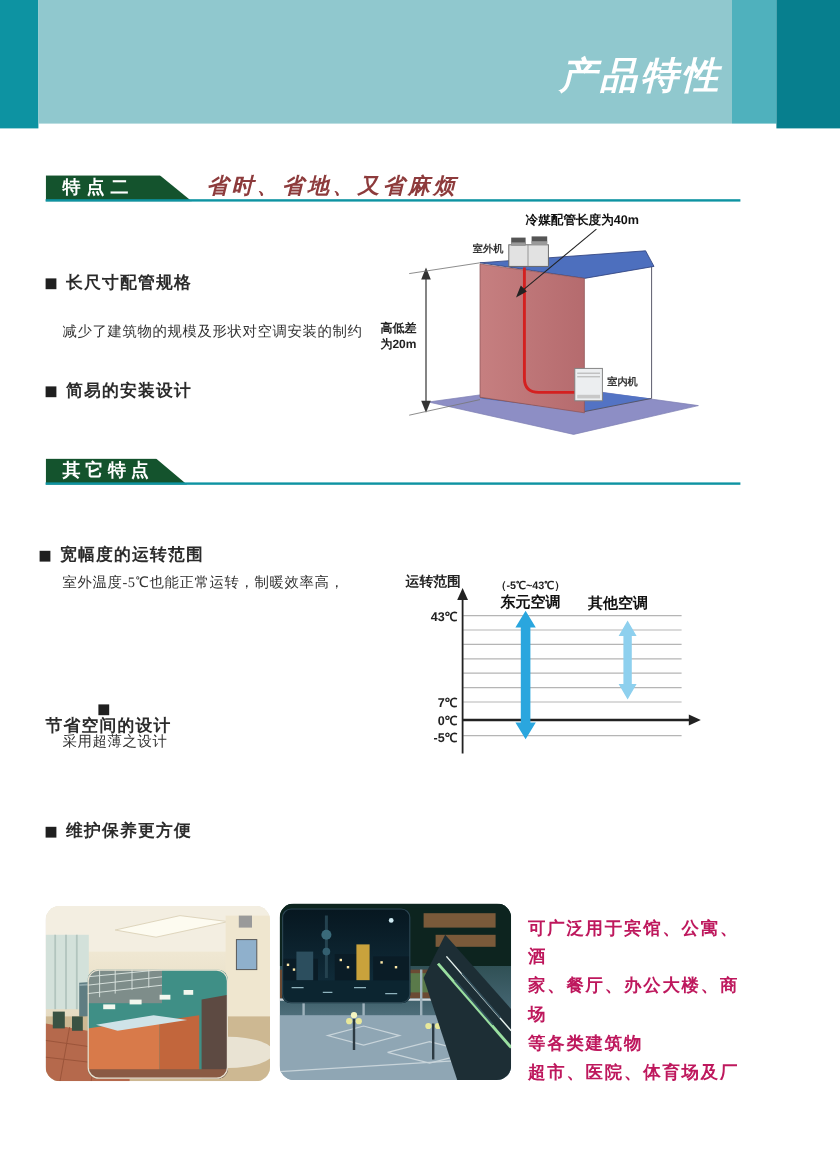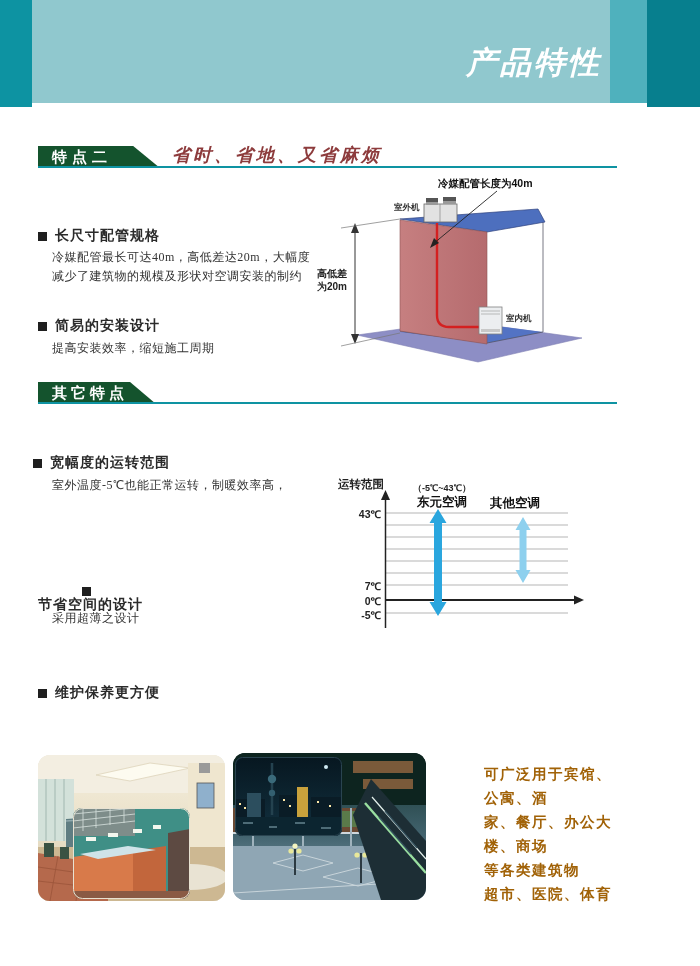--- a/index.html
+++ b/index.html
@@ -26,21 +26,21 @@
 
   
   .h-item{display:flex;align-items:center;}
   .sq{display:inline-block;width:9px;height:9px;background:#1f1f1f;margin-right:8px;flex:0 0 auto;}
   .h-text{font-size:14px;font-weight:bold;color:#2b2b2b;letter-spacing:1px;}
   .body-line{font-size:12px;color:#333;letter-spacing:0.5px;line-height:19px;
     font-family:"Liberation Serif",serif;}
 
   
   .photo-card{position:absolute;border-radius:12px;overflow:hidden;box-shadow:0 0 0 1px #d8d8d8 inset;}
-  .usage-text div{font-size:14.5px;font-weight:bold;color:#a16207;line-height:24px;letter-spacing:1.5px;margin-left:44px;}
+  .usage-text div{font-size:14.5px;font-weight:bold;color:#be185d;line-height:24px;letter-spacing:1.5px;}
 
   .footer-num{font-size:11px;font-weight:bold;color:#222;}
   .footer-mark{background:#45a48e;}
   svg text{font-family:"Liberation Sans",sans-serif;}
 </style>
 </head>
 <body>
 
 <div id="page">
 
@@ -51,28 +51,26 @@
   <div class="abs header-title">产品特性</div>
 
   <div class="abs sec-label" style="left:38px;top:146px;width:108px;">特点二</div>
   <div class="abs sec-underline" style="left:38px;top:166px;width:579px;"></div>
   <div class="abs tagline" style="left:172px;top:143px;">省时、省地、又省麻烦</div>
 
   <div class="abs h-item" style="left:38px;top:227px;">
     <span class="sq"></span>
     <span class="h-text">长尺寸配管规格</span>
   </div>
-  <div class="abs body-line" style="left:52px;top:248px;">冷媒配管最长可达40m，高低差达20m，大幅度</div>
   <div class="abs body-line" style="left:52px;top:267px;">减少了建筑物的规模及形状对空调安装的制约</div>
 
   <div class="abs h-item" style="left:38px;top:317px;">
     <span class="sq"></span>
     <span class="h-text">简易的安装设计</span>
   </div>
-  <div class="abs body-line" style="left:52px;top:339px;">提高安装效率，缩短施工周期</div>
 
   <svg class="abs" style="left:300px;top:170px;" width="312" height="212" viewBox="300 170 312 212">
     <defs>
       <linearGradient id="wallg" x1="0" y1="0" x2="1" y2="0">
         <stop offset="0" stop-color="#c67f80"></stop>
           <stop offset="1" stop-color="#b56b6e"></stop>
       </linearGradient>
     </defs>
 
     <polygon points="357,335 459,321 582,338 478,362" fill="#8d8ec5" stroke="#7f80b4" stroke-width="0.6"></polygon>

